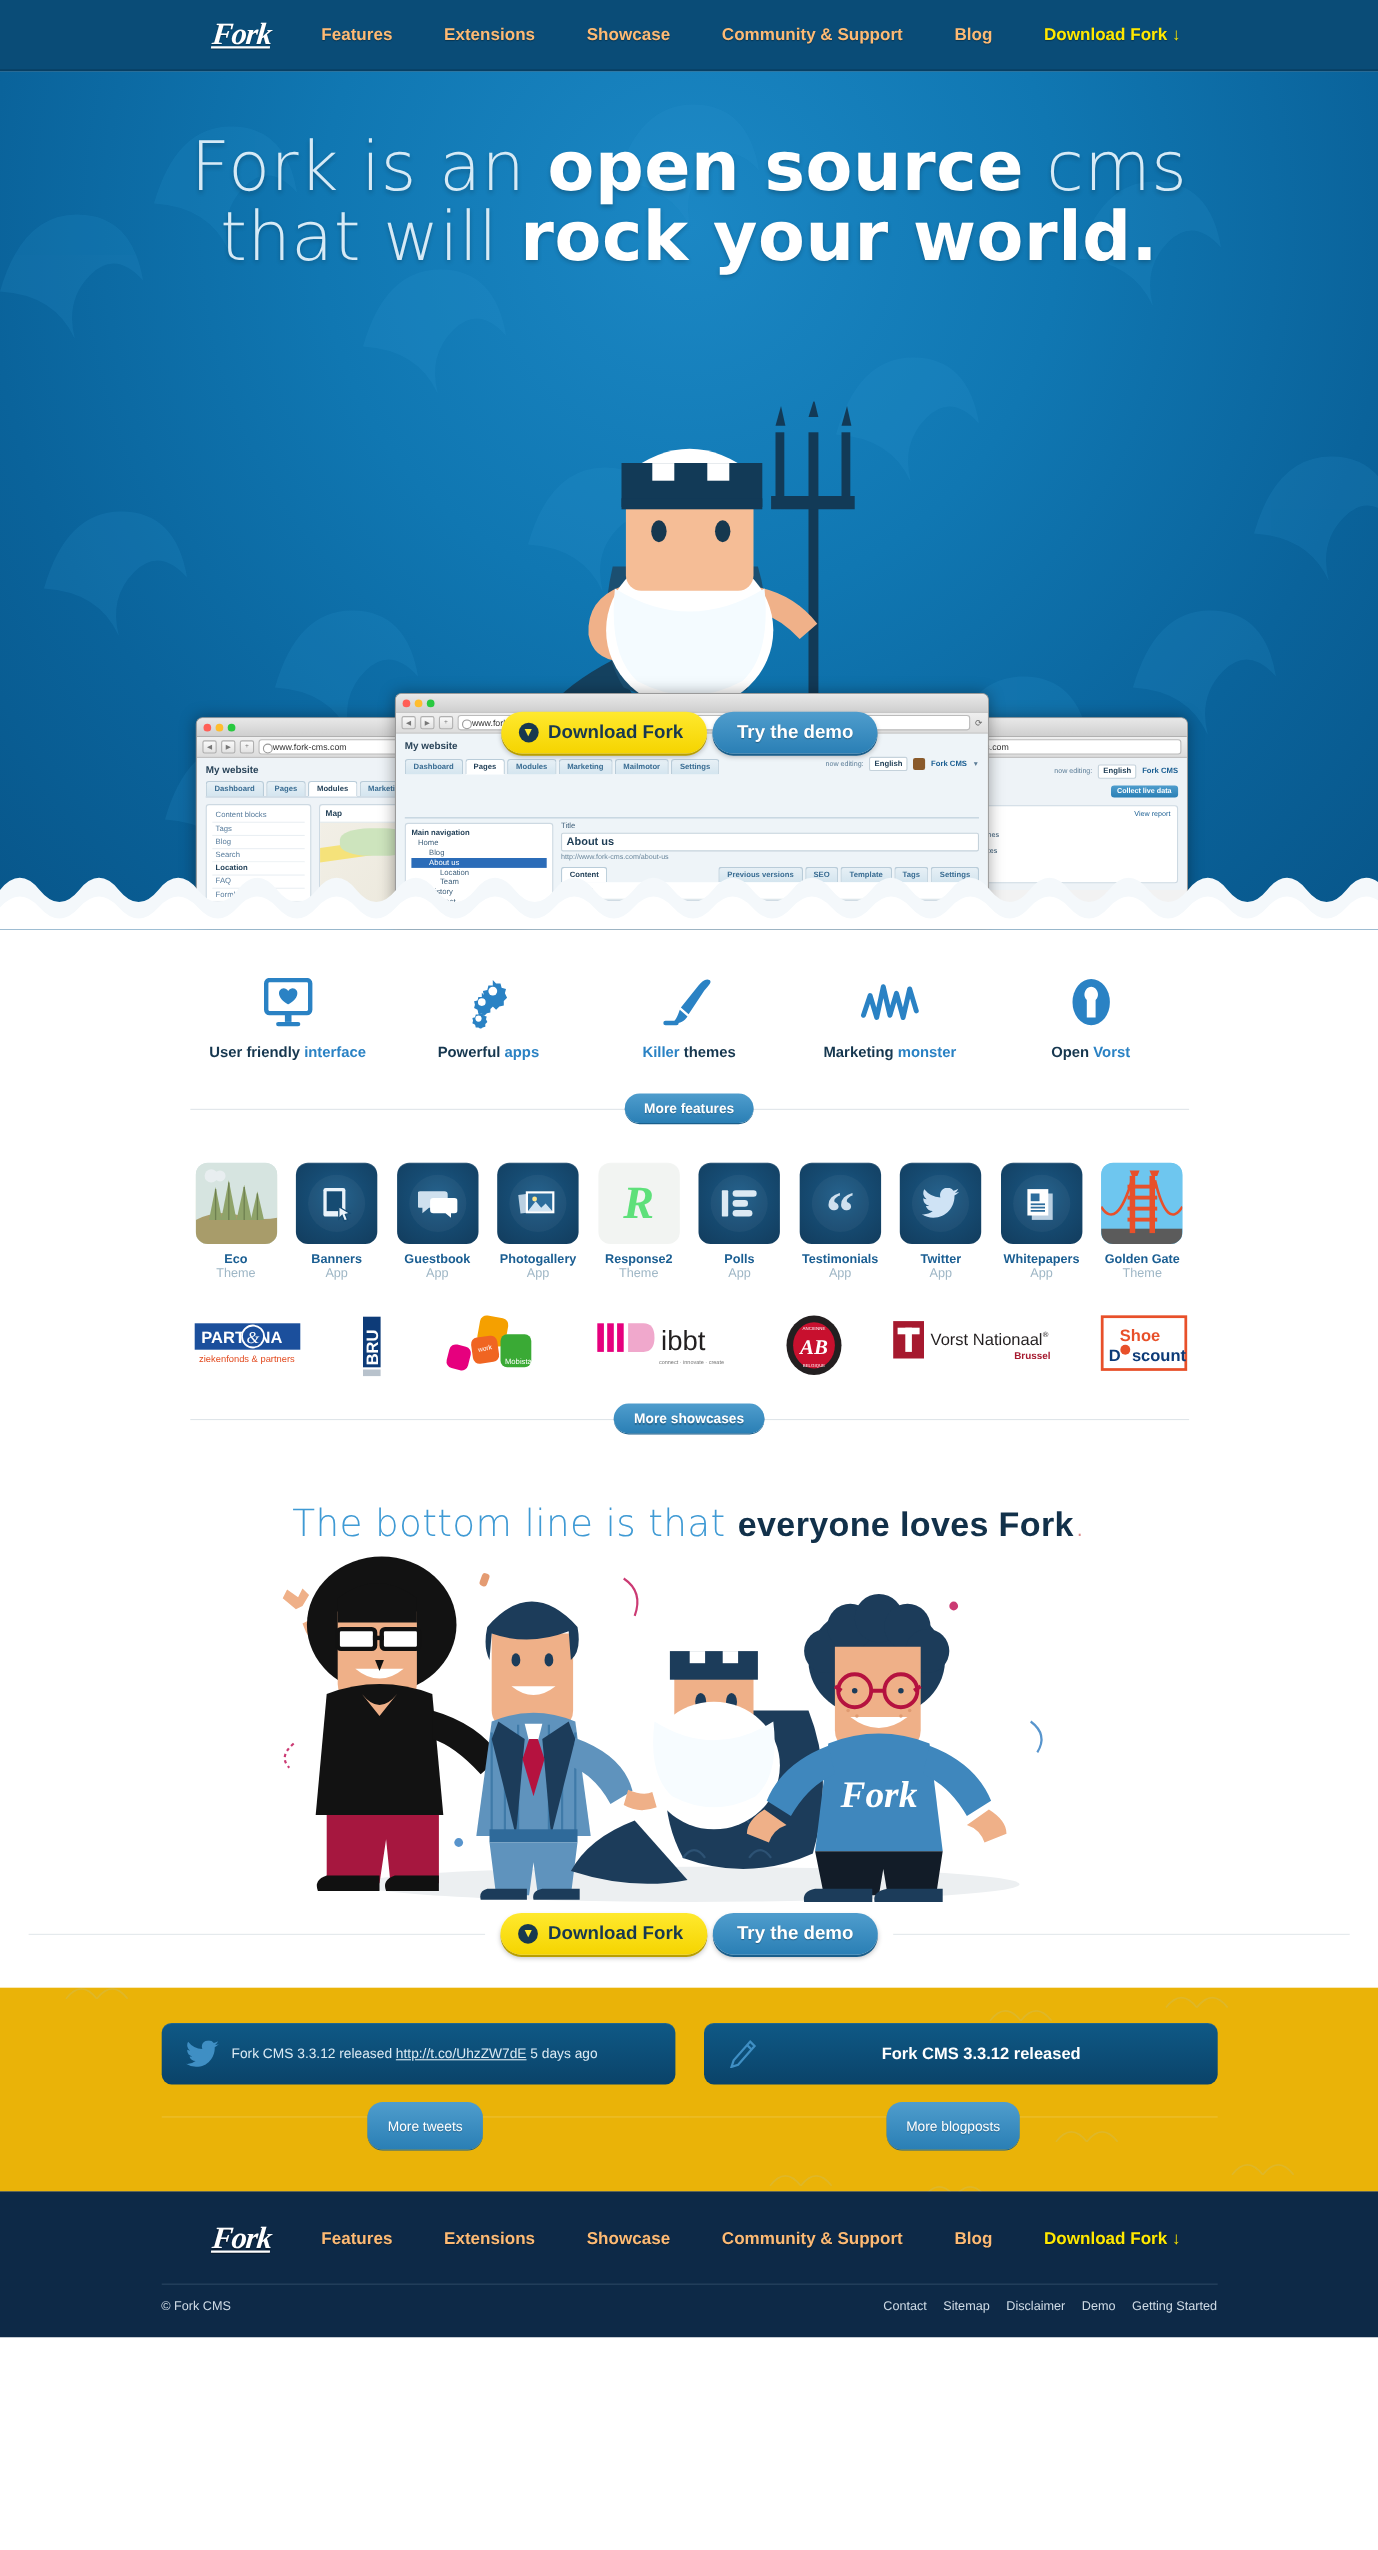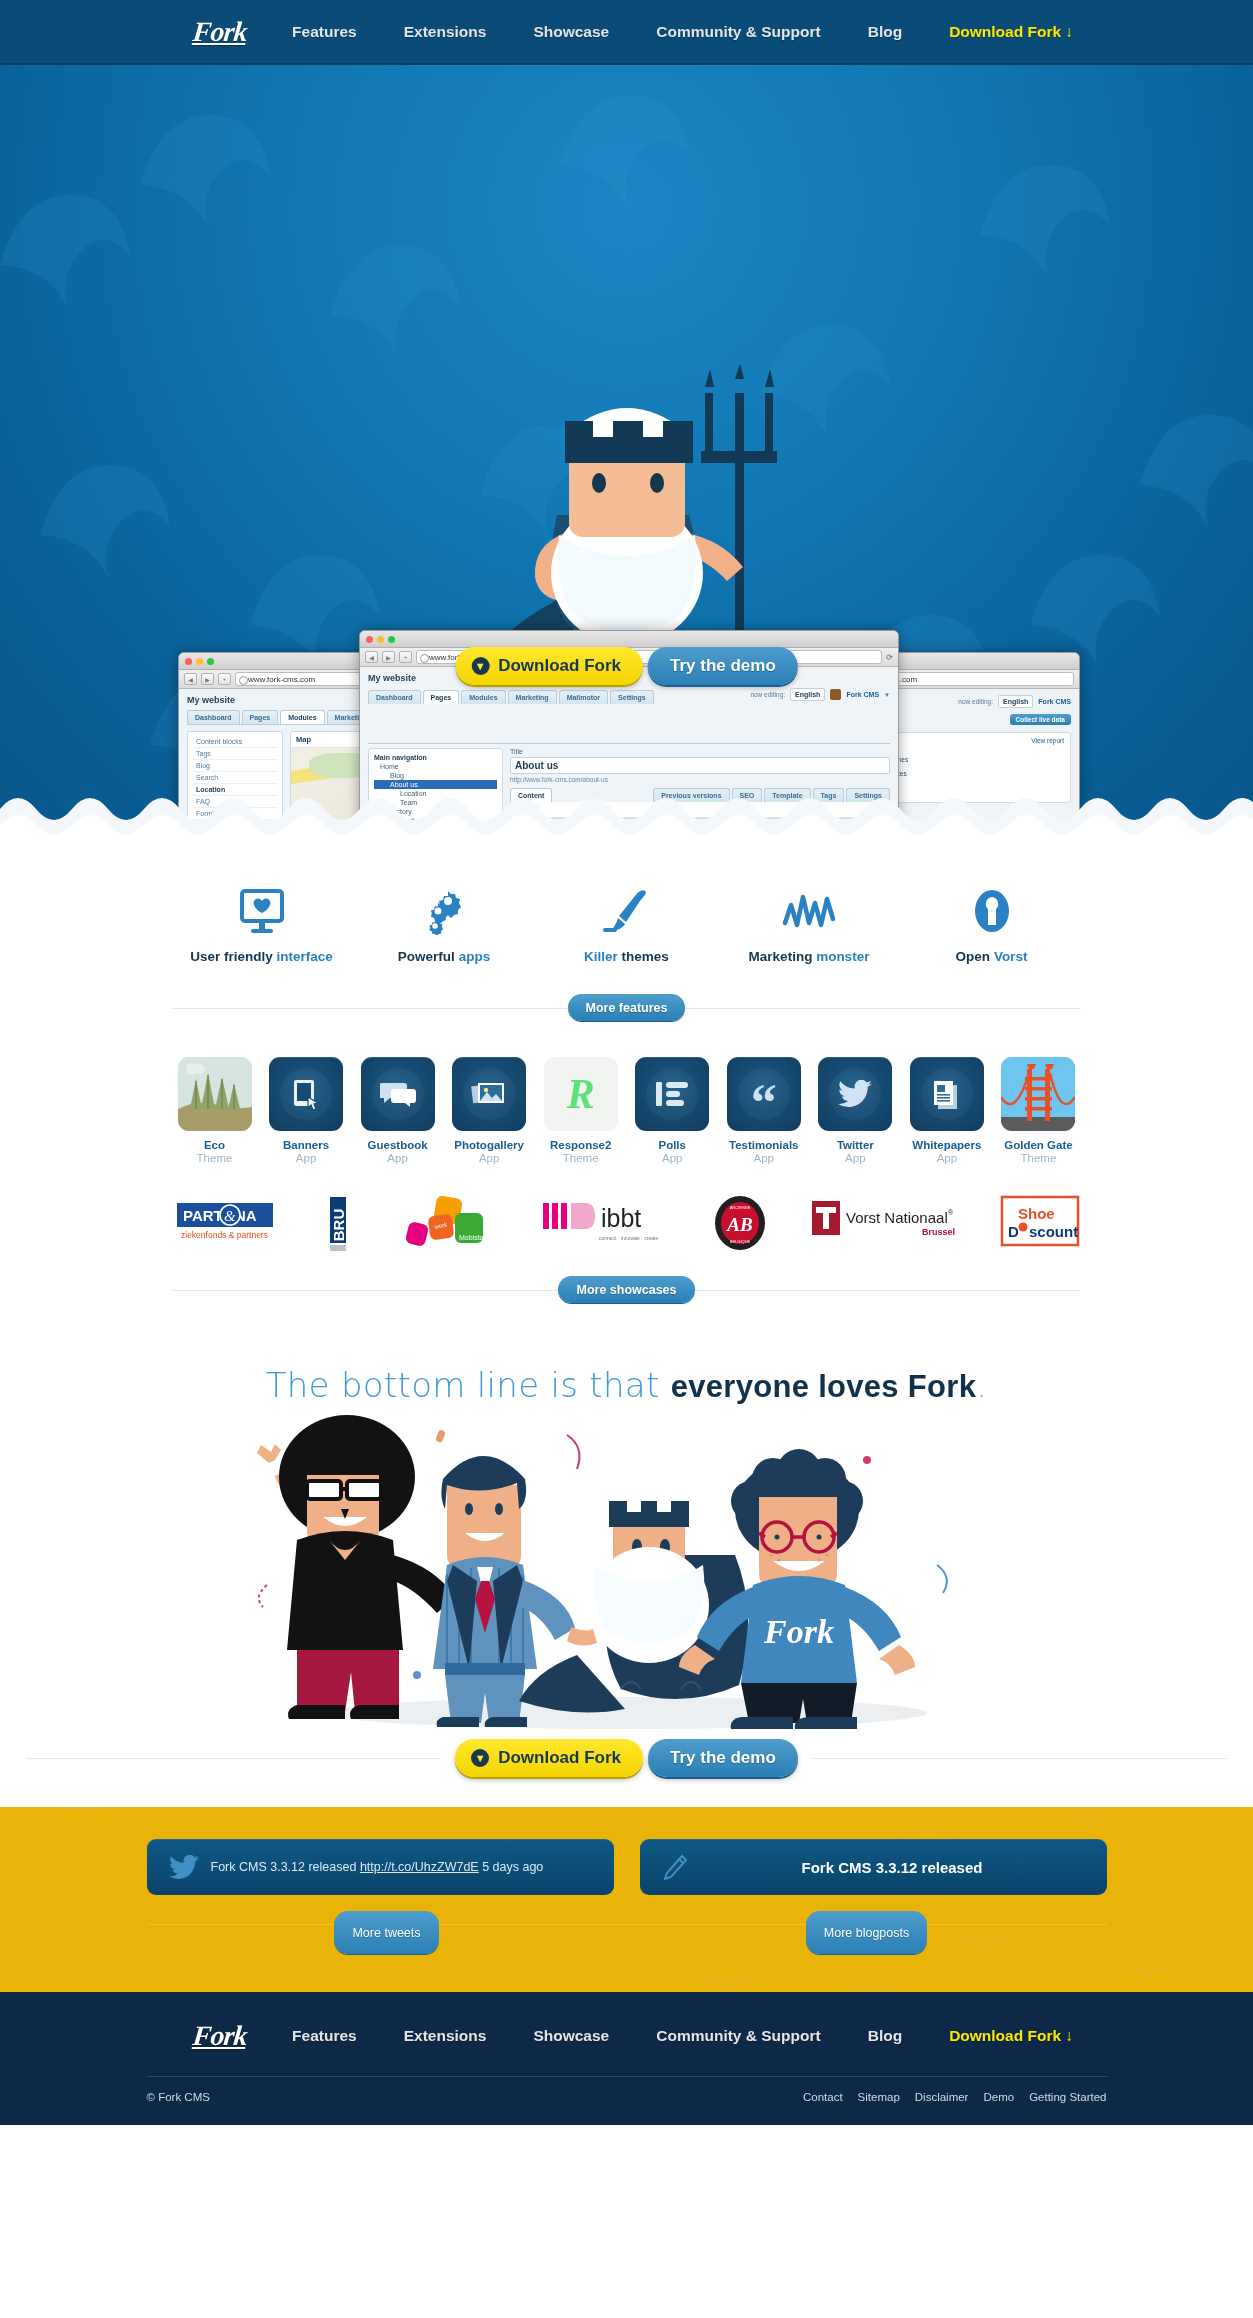--- a/index.html
+++ b/index.html
@@ -28,21 +28,21 @@
     font-style: italic;
     font-weight: bold;
     color: #fff;
     font-size: 28px;
     letter-spacing: -1px;
     margin-right: 46px;
     text-shadow: 0 1px 1px rgba(0,0,0,.35);
     transform: skewX(-6deg);
   }
   .nav-link {
-    color: #e5e5e5;
+    color: #fdba74;
     font-size: 15.5px;
     font-weight: bold;
     text-decoration: none;
     margin-right: 47px;
     white-space: nowrap;
     text-shadow: 0 1px 1px rgba(0,0,0,.3);
   }
   .nav-link.download { color: #ffe800; margin-right: 0; }
 
   
@@ -318,20 +318,24 @@
       <path d="M1140 420 q20-70 70-70 t60 60 q-25-28-48-5 t-14 58 q-18-40-68-43z"></path>
       <path d="M40 470 q20-70 70-70 t60 60 q-25-28-48-5 t-14 58 q-18-40-68-43z"></path>
       <path d="M250 560 q20-70 70-70 t60 60 q-25-28-48-5 t-14 58 q-18-40-68-43z"></path>
       <path d="M1030 560 q20-70 70-70 t60 60 q-25-28-48-5 t-14 58 q-18-40-68-43z"></path>
       <path d="M480 430 q20-70 70-70 t60 60 q-25-28-48-5 t-14 58 q-18-40-68-43z"></path>
       <path d="M860 620 q20-70 70-70 t60 60 q-25-28-48-5 t-14 58 q-18-40-68-43z"></path>
       <path d="M150 680 q20-70 70-70 t60 60 q-25-28-48-5 t-14 58 q-18-40-68-43z"></path>
     </g>
   </svg>
 
+  <h1>
+    <span><span>Fork is an </span><b>open source</b><span> cms</span></span>
+    <span class="l2"><span>that will </span><b>rock your world</b><b>.</b></span>
+  </h1>
 
   <div class="mascot-wrap">
     <svg viewBox="0 0 360 320" width="360" height="320">
 
       <g fill="#123a57">
         <rect x="288" y="28" width="9" height="280"></rect>
         <rect x="258" y="28" width="8" height="66"></rect>
         <rect x="318" y="28" width="8" height="66"></rect>
         <path d="M254 86 h76 v12 h-76z"></path>
         <path d="M258 22 l5-18 4 18z"></path>

